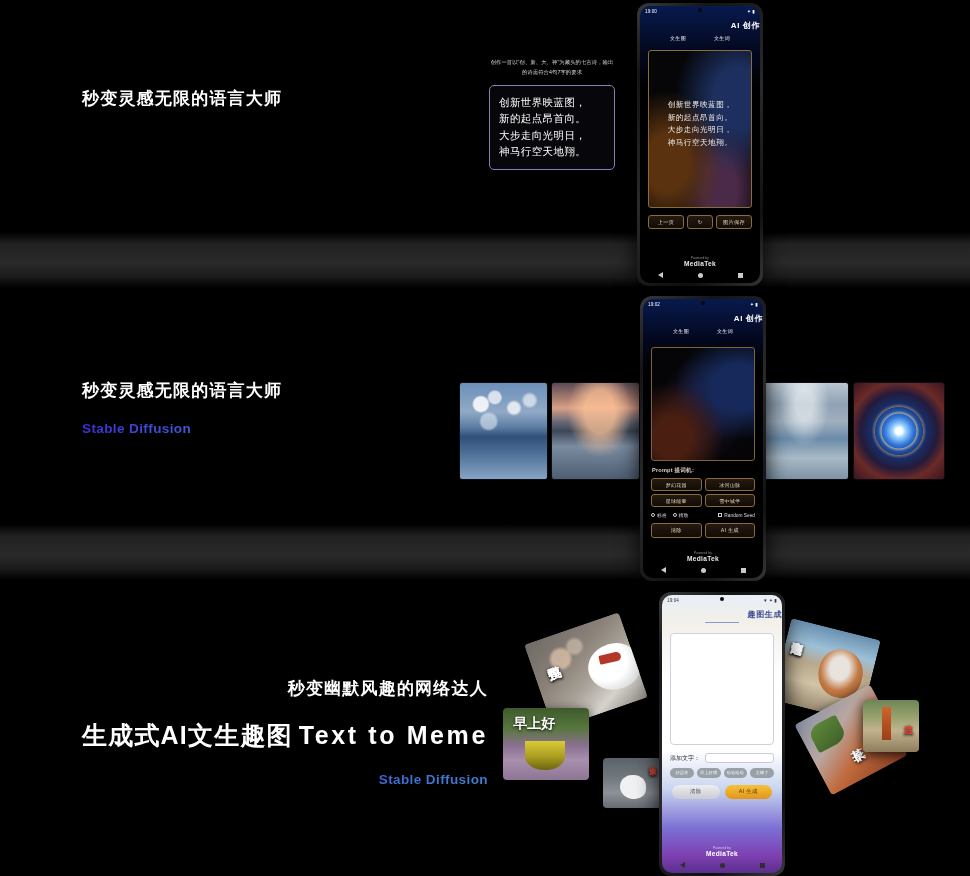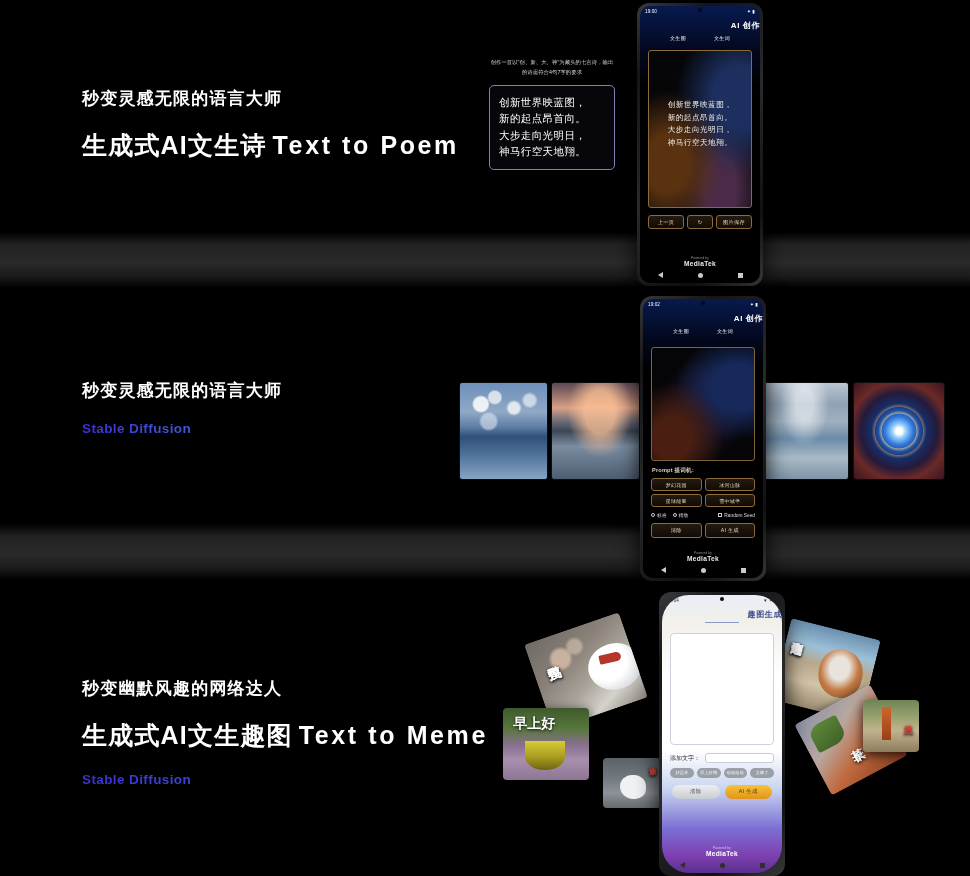--- a/index.html
+++ b/index.html
@@ -16,21 +16,21 @@
 
   .band { position:absolute; left:0; width:970px; height:56px;
           background:linear-gradient(180deg,#000 0%,#222 22%,#2a2a2a 55%,#1a1a1a 80%,#000 100%); }
   #band1 { top:232px; }
   #band2 { top:524px; }
 
   
   .copy { position:absolute; left:82px; z-index:6; }
   #copy1 { top:88px; }
   #copy2 { top:380px; }
-  #copy3 { top:678px; }
+  #copy3 { top:678px;text-align:right; }
 
   .h-cn { font-size:17px; font-weight:bold; letter-spacing:1.2px; color:#fff;
           line-height:1.25; white-space:nowrap; }
   .h-main { font-size:25px; font-weight:bold; letter-spacing:1.2px; color:#fff;
             margin-top:20px; white-space:nowrap; }
   .h-main .en { letter-spacing:2.6px; margin-left:6px; }
   .h-sub { margin-top:20px; font-size:13.5px; font-weight:bold; letter-spacing:.4px;
            background:linear-gradient(90deg,#3b2fd6 0%,#3f53d8 45%,#3f7fcf 100%);
            -webkit-background-clip:text; background-clip:text; color:transparent; white-space:nowrap; }
 
@@ -187,21 +187,21 @@
   #phone2 .radio { width:4px; height:4px; border:.8px solid #cfcfcf; border-radius:50%; }
   #phone2 .radio.on { background:radial-gradient(circle,#fff 0 42%, transparent 44%); }
   #phone2 .cbox { width:4px; height:4px; border:.8px solid #cfcfcf; }
   #phone2 .btnrow2 { display:flex; gap:3px; margin:5px 8px 0; }
   #phone2 .btnrow2 .b { flex:1; border:1px solid #8b6b3a; border-radius:3px;
       background:linear-gradient(180deg,#241a10,#120c06); text-align:center;
       font-size:5.2px; padding:2.8px 0; color:#e8d9bb; letter-spacing:.3px; }
 
   
   #phone3 .screen { background:
-      linear-gradient(180deg,#e8eef6 0%,#f3f0ea 10%,#ffffff 30%,#ffffff 56%,#c8d4ef 70%,#7b6fd4 84%,#7d3fb0 94%,#5a2f8c 100%); border-radius: 27px; }
+      linear-gradient(180deg,#e8eef6 0%,#f3f0ea 10%,#ffffff 30%,#ffffff 56%,#c8d4ef 70%,#7b6fd4 84%,#7d3fb0 94%,#5a2f8c 100%); }
   #phone3 .statusbar { color:#333; }
   #phone3 .apptitle { color:#3d4c8f; }
   #phone3 .ulbar { width:34px; height:1px; background:#8d9ac9; margin:2px auto 0; }
   #phone3 .whitebox { margin:10px 8px 0; height:112px; background:#fff;
       border:1px solid #ccd1dd; border-radius:4px; }
   #phone3 .addrow { display:flex; align-items:center; gap:5px; margin:8px 8px 0; }
   #phone3 .addrow .lab { font-size:6px; color:#2b2b2b; white-space:nowrap; }
   #phone3 .addrow .inp { flex:1; height:10px; background:#fff;
       border:1px solid #c9ccd6; border-radius:3px; }
   #phone3 .tagrow { display:flex; gap:3px; margin:5px 8px 0; }
@@ -231,21 +231,20 @@
 </style>
 </head>
 <body>
 
 <div class="page">
 
   <div class="section" id="sec-poem">
 
     <div class="copy" id="copy1">
       <div class="h-cn">秒变灵感无限的语言大师</div>
-      <div class="h-main"><span>生成式AI文生诗</span><span class="en">Text to Poem</span></div>
     </div>
 
     <div id="callout">
       <div class="ptext">创作一首以"创、新、大、神"为藏头的七言诗，输出的诗需符合4句7字的要求</div>
       <div class="poembox">
         <div>创新世界映蓝图，</div>
         <div>新的起点昂首向。</div>
         <div>大步走向光明日，</div>
         <div>神马行空天地翔。</div>
       </div>

